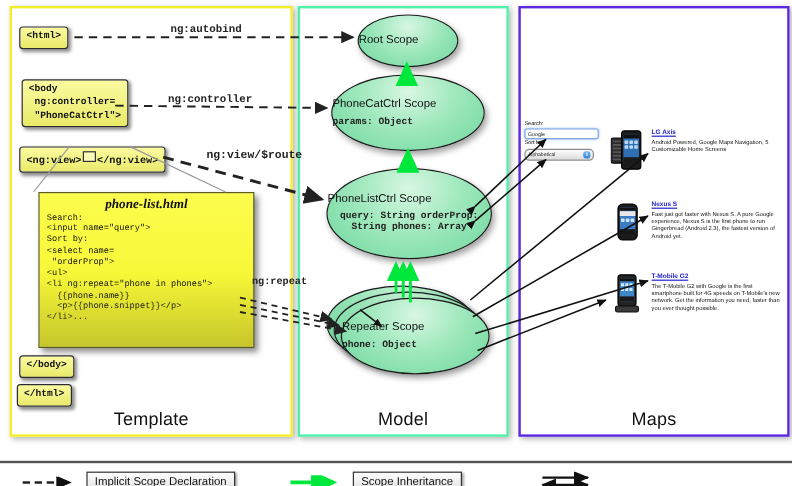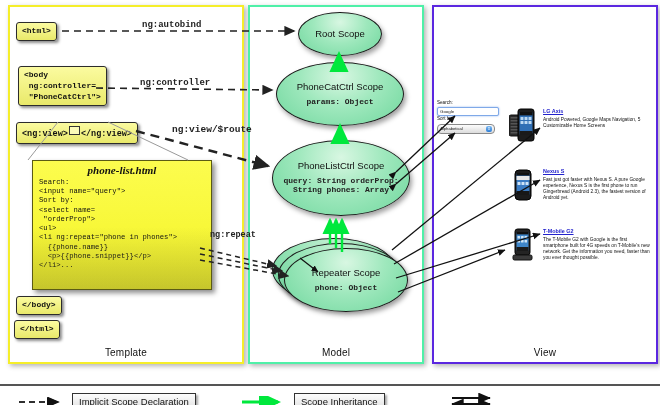--- a/index.html
+++ b/index.html
@@ -12,21 +12,21 @@
             pointer-events:none;}
   #arrows{z-index:5;}
 
   
   .col{position:absolute;background:#fff;border-style:solid;border-width:2px;
        box-shadow:2px 2px 5px rgba(0,0,0,.30);}
   #col-template{left:8px;  top:5px; width:232px; height:355px; border-color:#f5ee2a;}
   #col-model   {left:248px;top:5px; width:172px; height:355px; border-color:#4ff0a8;}
   #col-view    {left:432px;top:5px; width:222px; height:355px; border-color:#5b27e0;}
   .col-label{position:absolute;bottom:4px;left:0;width:100%;text-align:center;
-             font-size:10px;color:#111;letter-spacing:.2px;}
+             font-size:15px;color:#111;letter-spacing:.2px;}
 
   
   .tagbox{position:absolute;background:linear-gradient(#fbfba0,#e9e96a);
           border:1.6px solid #2c2c2c;border-radius:3px;
           box-shadow:2px 2px 3px rgba(0,0,0,.45);
           font-family:"Liberation Mono",monospace;font-weight:bold;font-size:8px;
           color:#111;padding:3px 5px;line-height:1.35;white-space:pre;}
   #tag-html {left:16px; top:22px;}
   #tag-body {left:18px; top:66px;}
   #tag-ngview{left:16px;top:122px;font-size:8.5px;}
@@ -47,21 +47,21 @@
                 line-height:1.28;white-space:pre;color:#111;padding:0 0 0 6px;}
   #partial-shade{position:absolute;left:0;right:0;bottom:0;height:62px;
                  background:linear-gradient(rgba(150,150,120,0),rgba(90,90,60,.30));
                  pointer-events:none;}
 
   
   .scope{position:absolute;border-radius:50%;
          border:1.6px solid #1a1a1a;
          background:radial-gradient(ellipse at 50% 22%,#d8f7e2 0%,#9fe8bd 45%,#6fd79d 100%);
          box-shadow:2px 3px 5px rgba(0,0,0,.38);
-         display:flex;flex-direction:column;align-items:center;
+         display:flex;flex-direction:column;align-items:flex-start;
          justify-content:center;text-align:center;}
   .scope .sname{font-size:9.5px;color:#111;line-height:1.12;}
   .scope .sprops{font-family:"Liberation Mono",monospace;font-size:8px;
                  font-weight:bold;color:#222;line-height:1.2;margin-top:4px;}
   #sc-root  {left:298px;top:12px; width:82px;height:42px;}
   #sc-cat   {left:276px;top:62px; width:126px;height:62px;}
   #sc-list  {left:272px;top:140px;width:136px;height:74px;}
   #sc-rep3  {left:272px;top:238px;width:122px;height:62px;}
   #sc-rep2  {left:278px;top:243px;width:122px;height:62px;}
   #sc-rep1  {left:284px;top:248px;width:122px;height:62px;}
@@ -114,21 +114,21 @@
 
 <div id="stage">
 
   <div class="col" id="col-template">
     <div class="col-label">Template</div>
   </div>
   <div class="col" id="col-model">
     <div class="col-label">Model</div>
   </div>
   <div class="col" id="col-view">
-    <div class="col-label">View</div>
+    <div class="col-label">Maps</div>
   </div>
 
   <div class="tagbox" id="tag-html">&lt;html&gt;</div>
   <div class="tagbox" id="tag-body">&lt;body
  ng:controller=
  "PhoneCatCtrl"&gt;</div>
 
   <div class="tagbox" id="tag-ngview"><span>&lt;ng:view&gt;</span><span class="ngview-slot"></span><span>&lt;/ng:view&gt;</span></div>
 
   <div id="partial">

